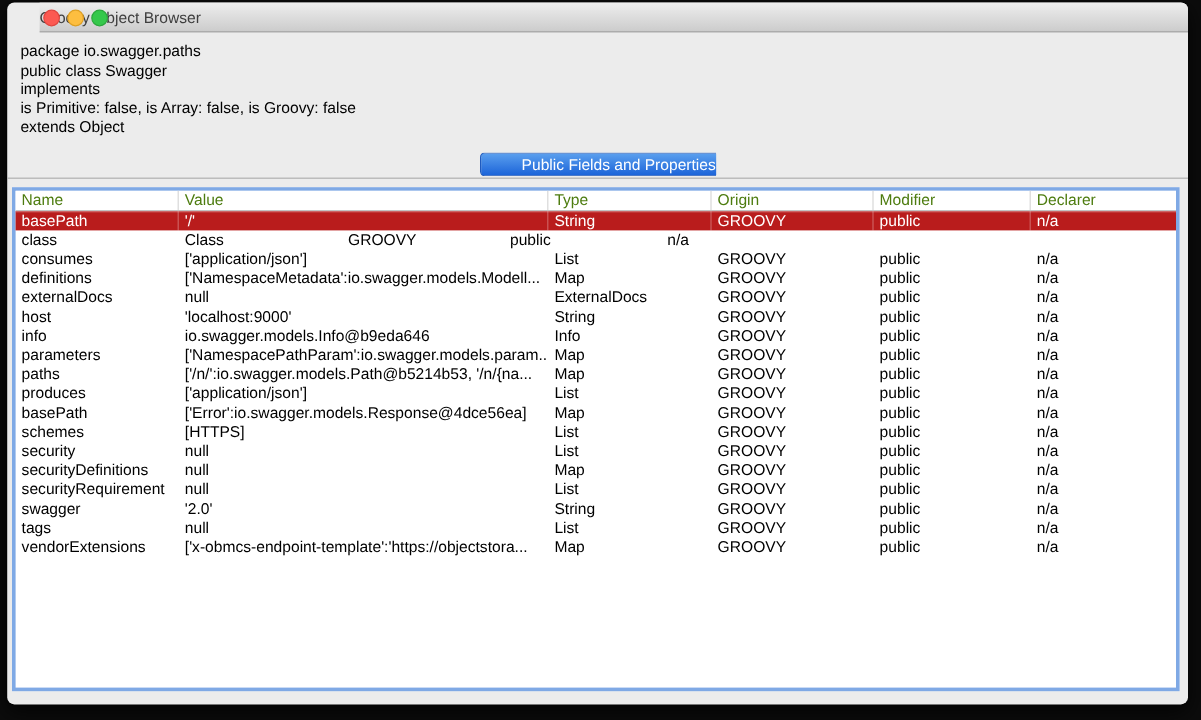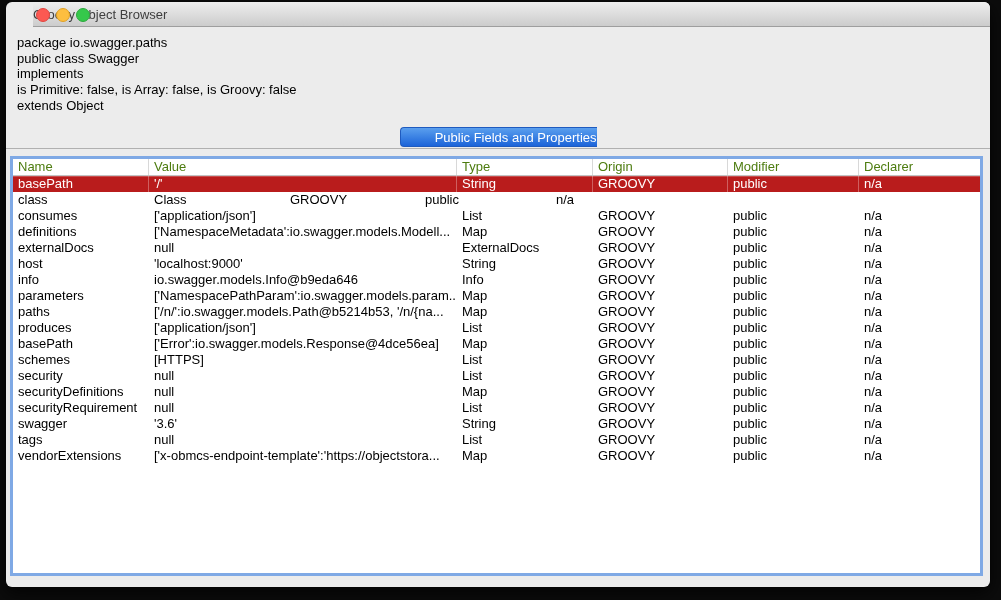--- a/index.html
+++ b/index.html
@@ -178,21 +178,21 @@
           <div class="row">
             <div class="td c0">securityRequirement</div>
             <div class="td c1">null</div>
             <div class="td c2">List</div>
             <div class="td c3">GROOVY</div>
             <div class="td c4">public</div>
             <div class="td c5">n/a</div>
           </div>
           <div class="row">
             <div class="td c0">swagger</div>
-            <div class="td c1">'3.6'</div>
+            <div class="td c1">'2.0'</div>
             <div class="td c2">String</div>
             <div class="td c3">GROOVY</div>
             <div class="td c4">public</div>
             <div class="td c5">n/a</div>
           </div>
           <div class="row">
             <div class="td c0">tags</div>
             <div class="td c1">null</div>
             <div class="td c2">List</div>
             <div class="td c3">GROOVY</div>

